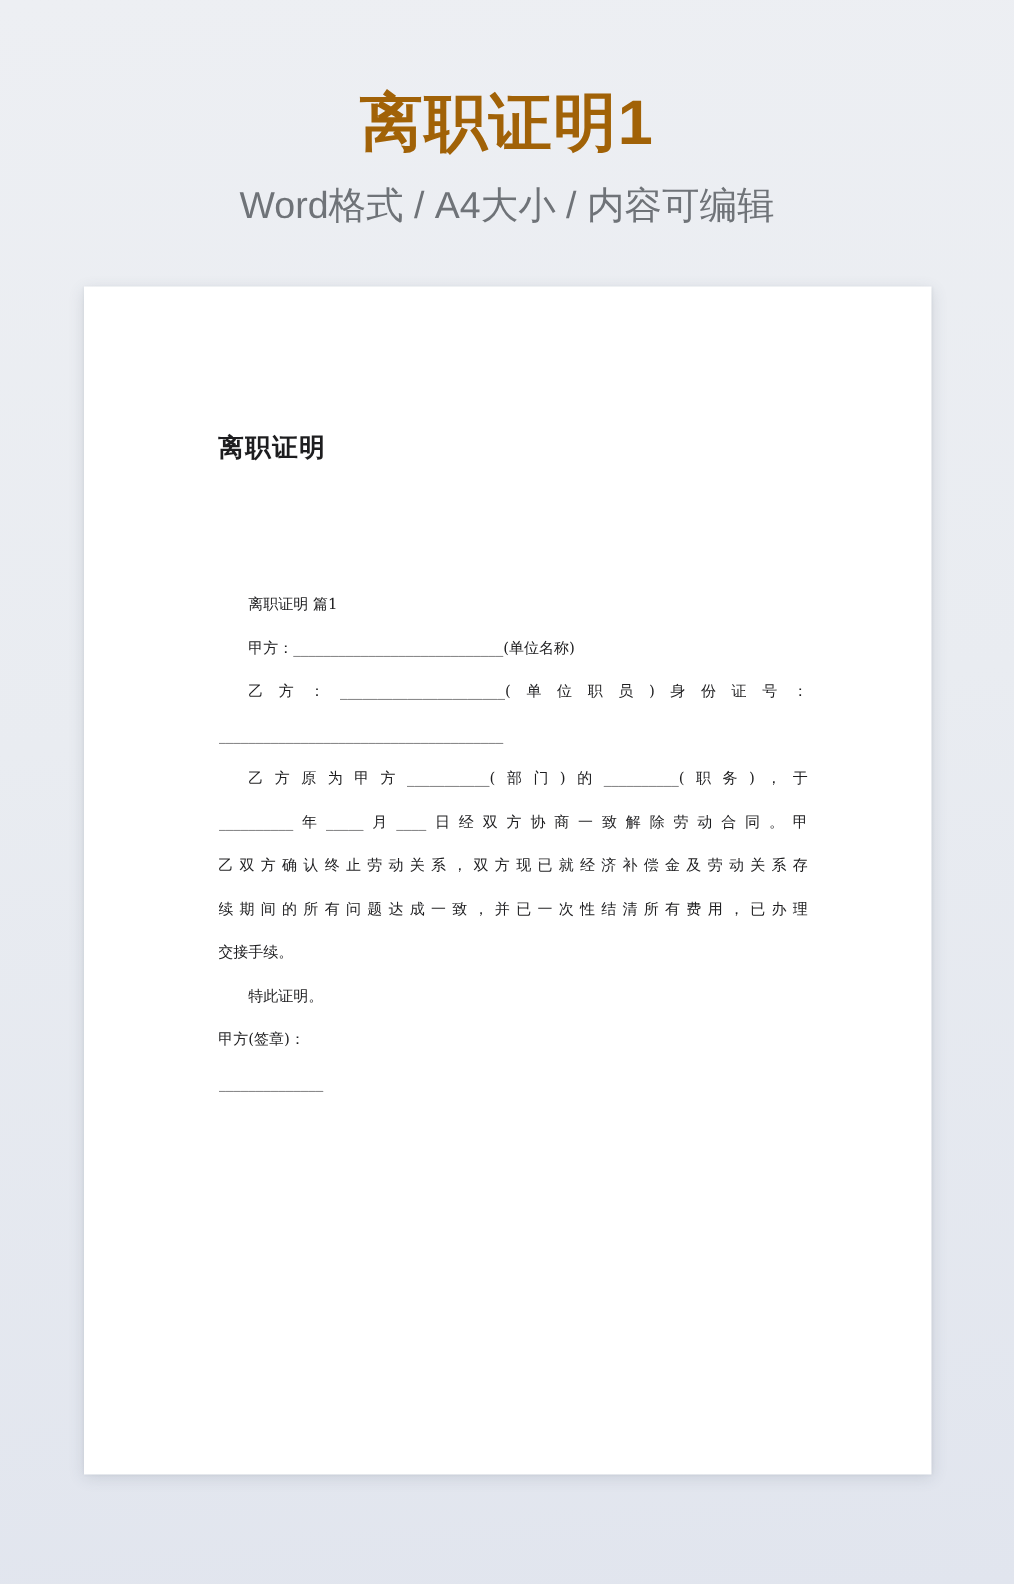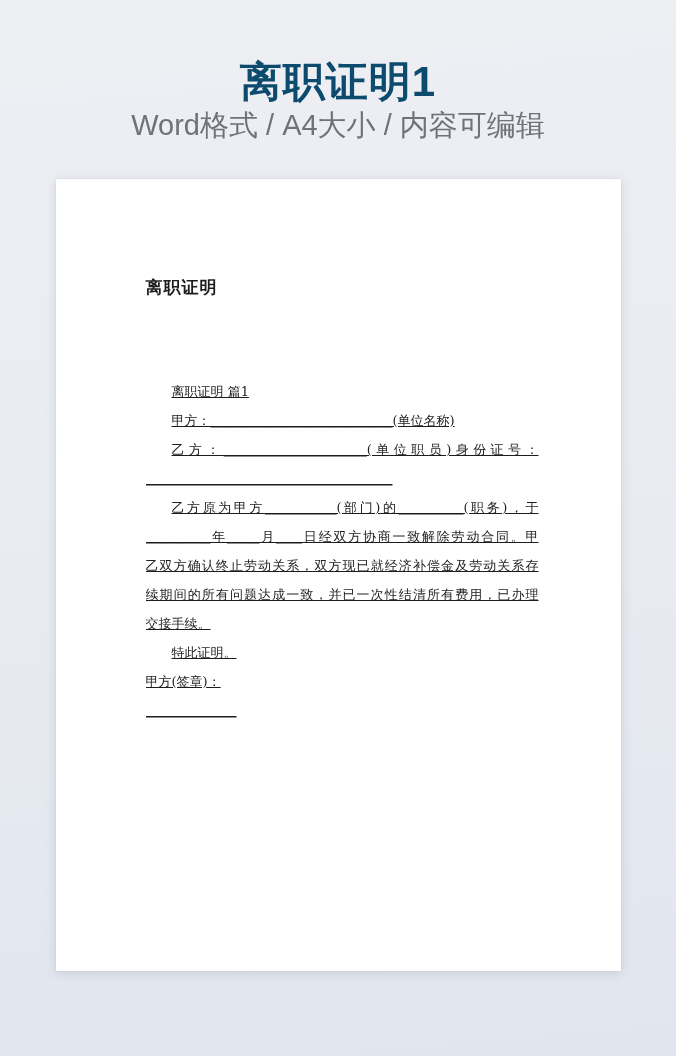--- a/index.html
+++ b/index.html
@@ -8,25 +8,25 @@
     font-family: "Liberation Sans", sans-serif;
     background: linear-gradient(175deg, #edeff3 0%, #e9ecf1 45%, #e1e5ee 100%);
     overflow: hidden;
   }
   .site-header { text-align: center; padding-top: 57px; }
   .site-title {
     font-size: 42px;
     font-weight: 800;
     line-height: 50px;
     letter-spacing: 1px;
-    color: #0c4a6e;
+    color: #a16207;
   }
   .site-subtitle {
-    margin-top: 3px;
-    font-size: 29px;
+    margin-top: 15px;
+    font-size: 25px;
     line-height: 30px;
     color: #6f7378;
     font-weight: 400;
   }
   .page {
     width: 565px;
     min-height: 792px;
     margin: 39px auto 0;
     background: #ffffff;
     box-shadow: 0 2px 10px rgba(70, 80, 100, 0.16), 0 0 2px rgba(70, 80, 100, 0.10);
@@ -35,25 +35,24 @@
     color: #1d1d1f;
   }
   .doc-title {
     font-size: 17px;
     font-weight: 700;
     line-height: 24px;
     letter-spacing: 1px;
     margin-bottom: 78px;
   }
   .doc-line {
-    font-size: 13px;
+    font-size: 10px;
     line-height: 29px;
     white-space: normal;
     overflow: hidden;
-    text-decoration: underline;
   }
   .doc-line.indent { text-indent: 2em; }
   .doc-line.stretch {
     text-align: justify;
     text-align-last: justify;
   }
 </style>
 </head>
 <body>
 

